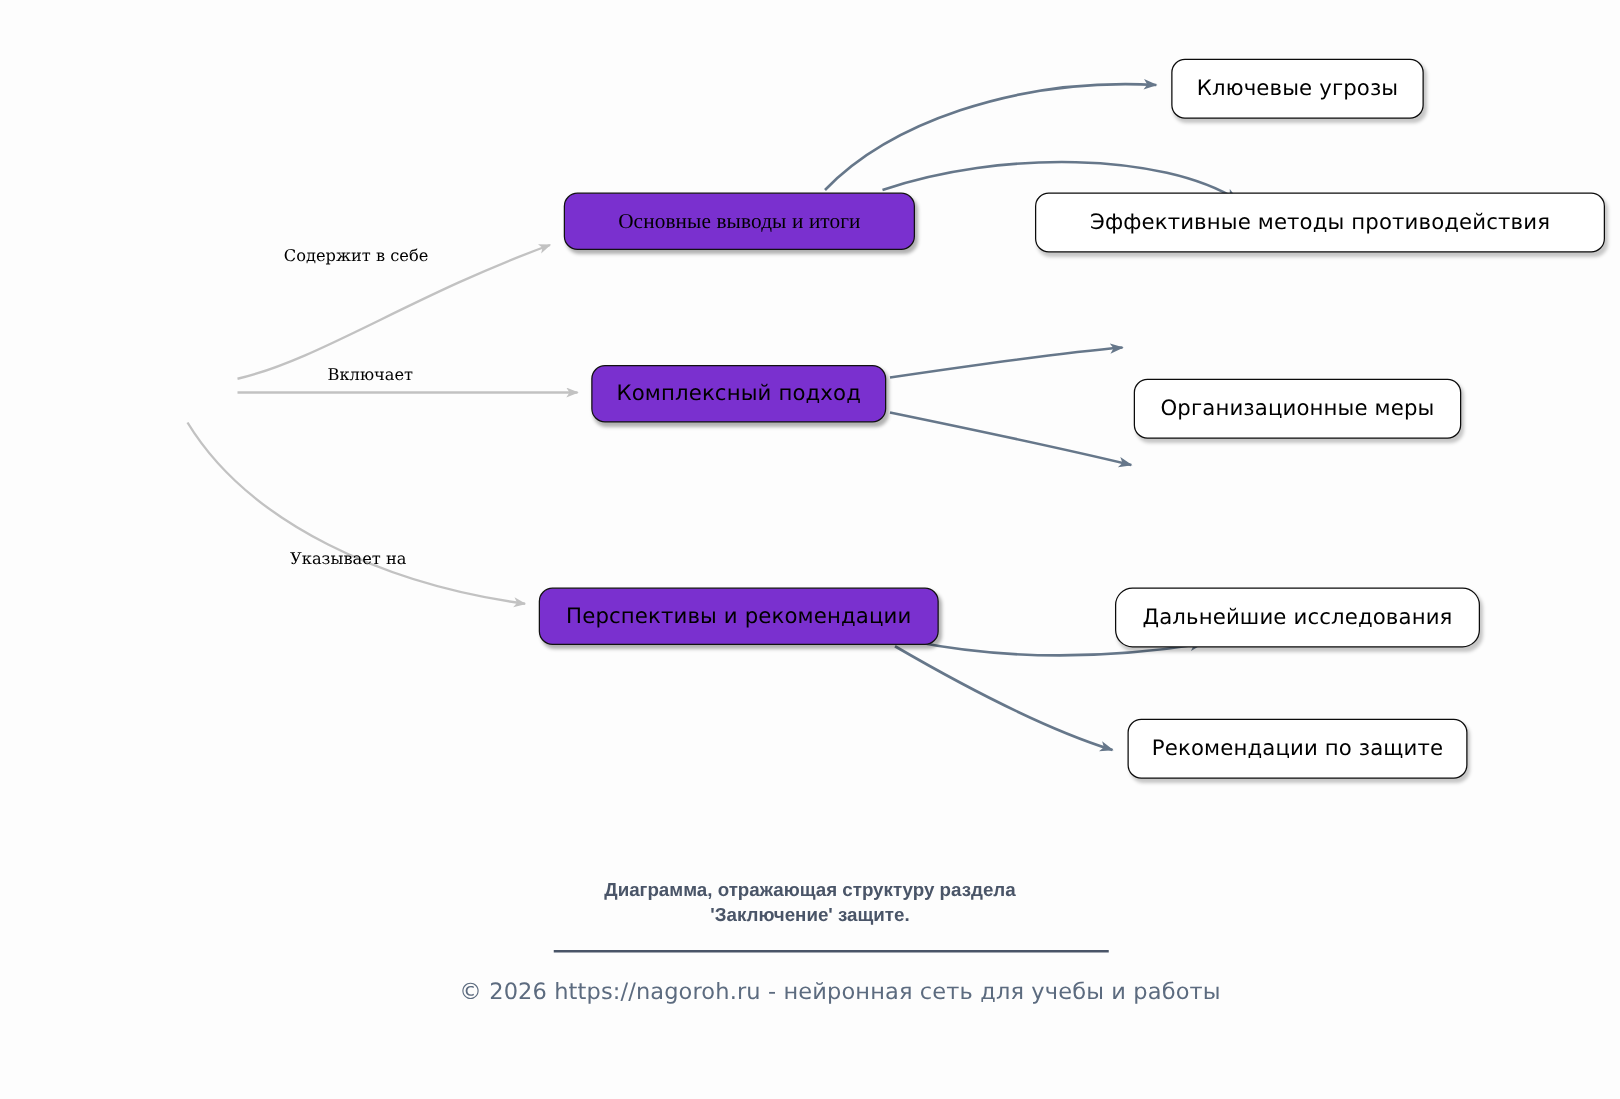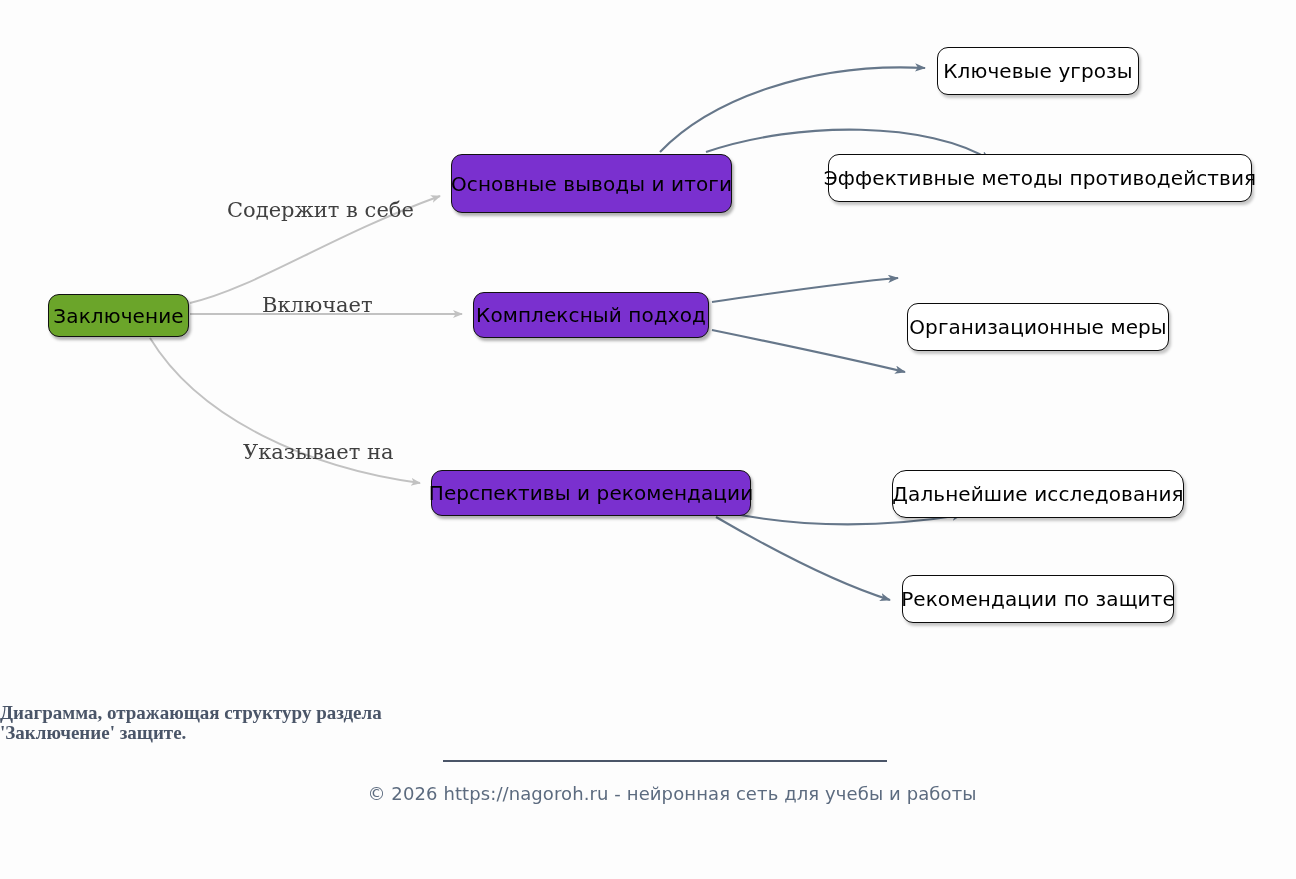--- a/index.html
+++ b/index.html
@@ -30,21 +30,21 @@
   }
   .node {
     position: absolute;
     box-sizing: border-box;
     display: flex;
     align-items: center;
     justify-content: center;
     border-radius: 11px;
     white-space: nowrap;
     font-family: "DejaVu Sans", sans-serif;
-    font-size: 20px;
+    font-size: 17px;
     letter-spacing: 0.1px;
     color: #000000;
     z-index: 3;
   }
   .node.root {
     background: #6ba52a;
     border: 1.6px solid #111111;
     box-shadow: 2px 3px 3px rgba(0,0,0,0.30);
   }
   .node.branch {
@@ -53,34 +53,34 @@
     box-shadow: 2px 3px 3px rgba(0,0,0,0.30);
   }
   .node.leaf {
     background: #ffffff;
     border: 1.7px solid #0b0b0b;
     box-shadow: 2px 3px 3px rgba(0,0,0,0.22);
   }
   .edge-label {
     position: absolute;
     font-family: "DejaVu Serif", serif;
-    font-size: 21px;
-    color: #404040;
+    font-size: 13px;
+    color: #000000;
     white-space: nowrap;
     z-index: 4;
     background: transparent;
   }
   #caption {
     position: absolute;
     left: 0;
     top: 703px;
     width: 1296px;
-    text-align: left;
-    font-family: Liberation Serif, serif;
-    font-size: 19px;
+    text-align: center;
+    font-family: Liberation Sans, sans-serif;
+    font-size: 15px;
     font-weight: bold;
     line-height: 20px;
     color: #4a5568;
   }
   #caption .line2 { display: block; }
   #caption-rule {
     position: absolute;
     left: 443px;
     top: 760px;
     width: 444px;
@@ -122,41 +122,38 @@
     <path d="M 660 152 C 710 100, 810 62, 925 68" fill="none" stroke="#66778a" stroke-width="2.1" marker-end="url(#arrow-dark)"></path>
     <path d="M 706 152 C 800 120, 930 122, 990 160" fill="none" stroke="#66778a" stroke-width="2.1" marker-end="url(#arrow-dark)"></path>
 
     <path d="M 712 302 C 780 292, 850 282, 898 278" fill="none" stroke="#66778a" stroke-width="2.1" marker-end="url(#arrow-dark)"></path>
     <path d="M 712 330 C 780 344, 855 360, 905 372" fill="none" stroke="#66778a" stroke-width="2.1" marker-end="url(#arrow-dark)"></path>
 
     <path d="M 730 513 C 800 527, 880 528, 962 515" fill="none" stroke="#66778a" stroke-width="2.1" marker-end="url(#arrow-dark)"></path>
     <path d="M 716 517 C 790 560, 845 586, 890 600" fill="none" stroke="#66778a" stroke-width="2.1" marker-end="url(#arrow-dark)"></path>
   </svg>
 
-  <div class="node root" style="left:48px; top:294px; width:141px; height:43px;">
-    <span>Заключение</span>
-  </div>
 
-  <div class="node branch" style="left:451px; top:154px; width:281px; height:59px;">
+  <div class="node branch" style="left:451px; top:154px; width:281px; height:46px;font-family:Liberation Serif, serif;">
     <span>Основные выводы и итоги</span>
   </div>
 
   <div class="node branch" style="left:473px; top:292px; width:236px; height:46px;">
     <span>Комплексный подход</span>
   </div>
 
   <div class="node branch" style="left:431px; top:470px; width:320px; height:46px;">
     <span>Перспективы и рекомендации</span>
   </div>
 
   <div class="node leaf" style="left:937px; top:47px; width:202px; height:48px;">
     <span>Ключевые угрозы</span>
   </div>
 
-  <div class="node leaf" style="left:828px; top:154px; width:424px; height:48px;">
+  <div class="node leaf" style="left:828px; top:154px; width:456px; height:48px;">
     <span>Эффективные методы противодействия</span>
   </div>
 
   <div class="node leaf" style="left:907px; top:259px; width:262px; height:48px;margin-top:44px;">
     <span>Организационные меры</span>
   </div>
 
 
   <div class="node leaf" style="left:892px; top:470px; width:292px; height:48px;border-radius:14px;">
     <span>Дальнейшие исследования</span>
@@ -167,21 +164,21 @@
   </div>
 
   <div class="edge-label" style="left:227px; top:198px;">
     <span>Содержит в себе</span>
   </div>
 
   <div class="edge-label" style="left:262px; top:293px;">
     <span>Включает</span>
   </div>
 
-  <div class="edge-label" style="left:243px; top:440px;text-align:center;">
+  <div class="edge-label" style="left:232px; top:440px;text-align:center;">
     <span>Указывает на</span>
   </div>
 
   <div id="caption">
     <span class="line1">Диаграмма, отражающая структуру раздела</span>
     <span class="line2">'Заключение' защите.</span>
   </div>
   <div id="caption-rule"></div>
 
   <div id="footer">

